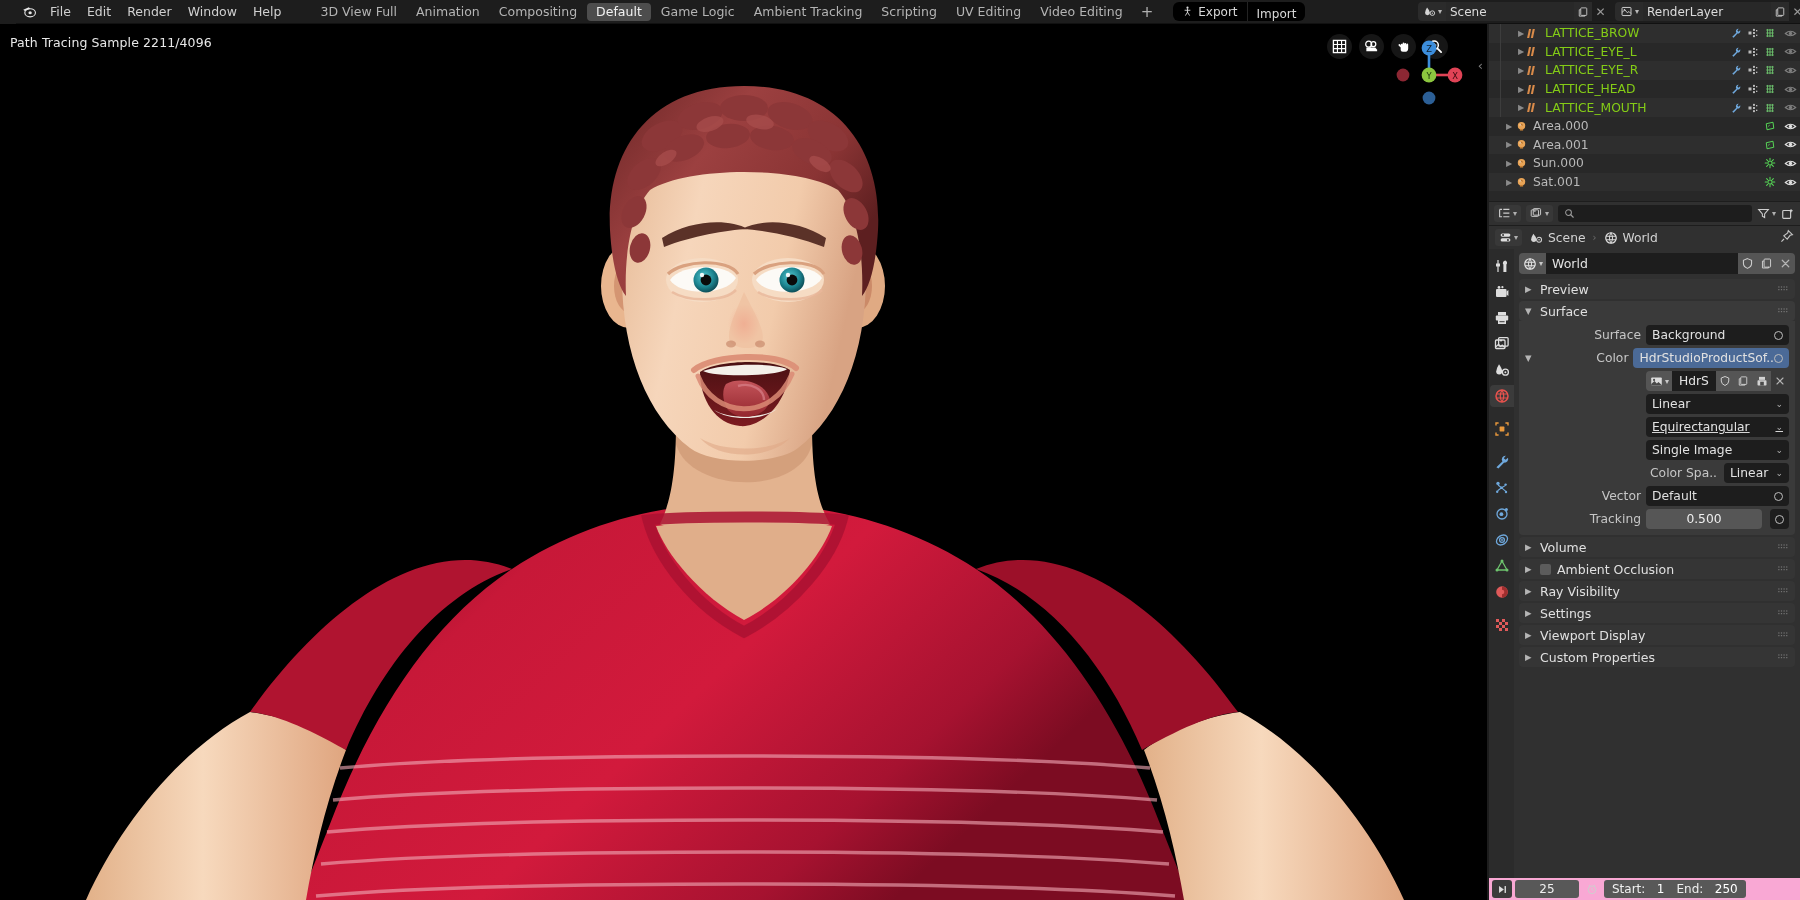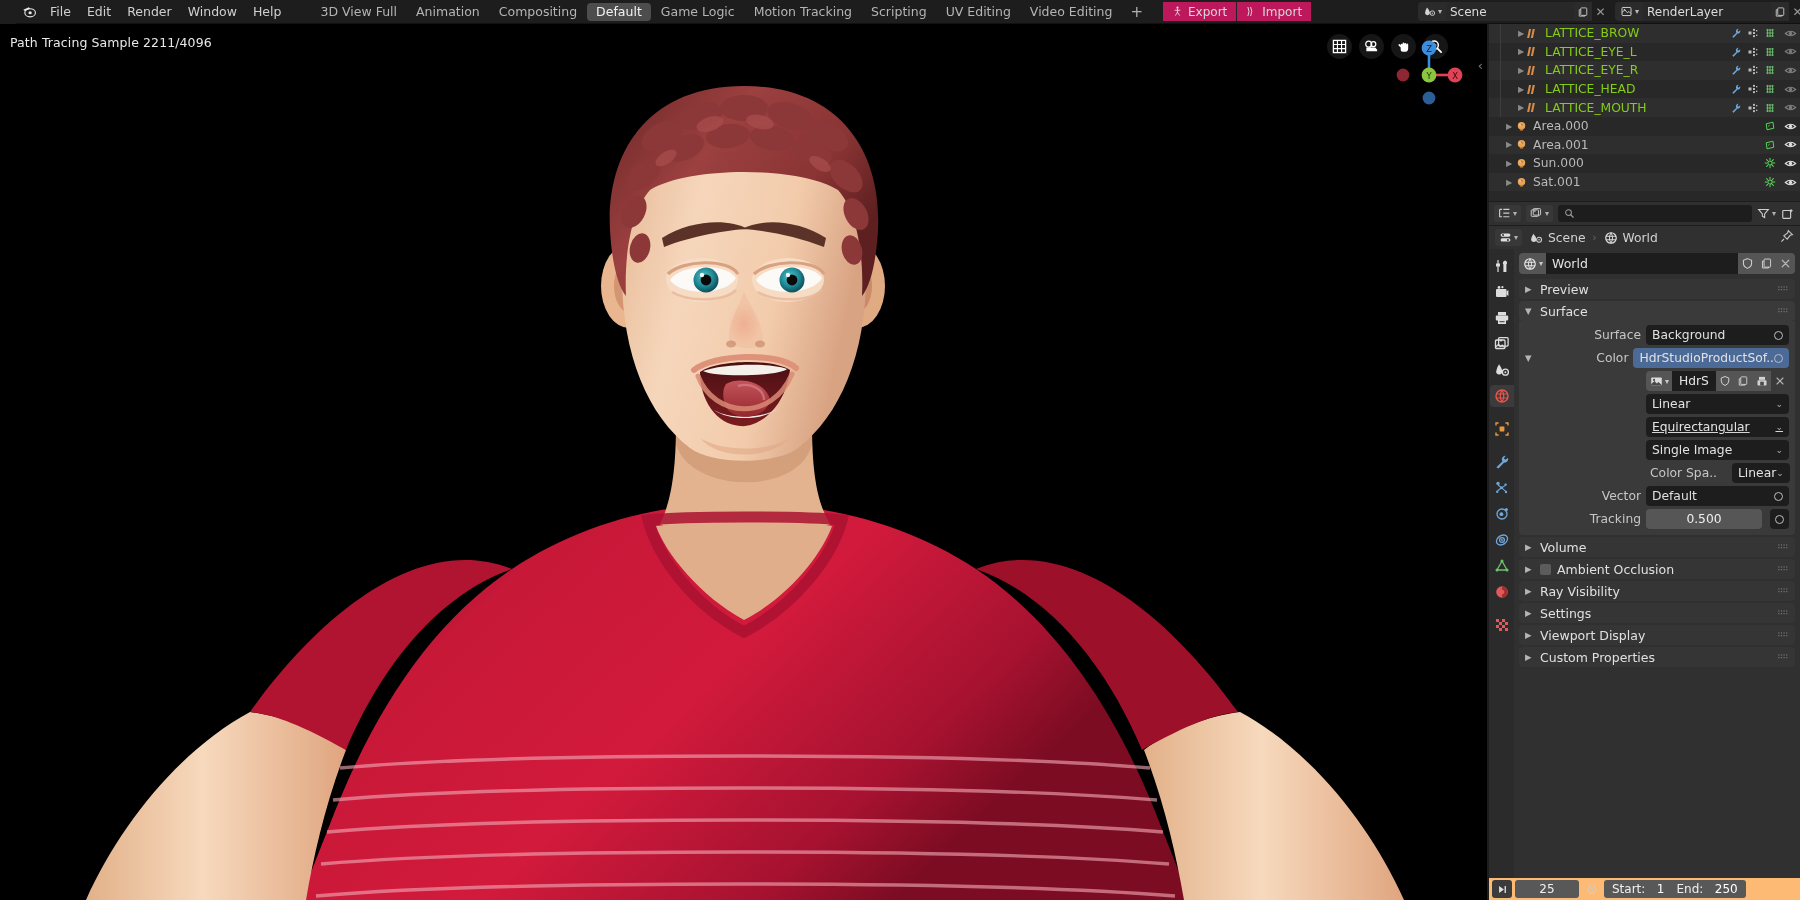--- a/index.html
+++ b/index.html
@@ -27,27 +27,27 @@
   .ws-gap { width:22px; }
   .ws-tab {
     height:18px; padding:0 9px; display:flex; align-items:center;
     color:#b4b4b4; font-size:12.5px; border-radius:4px; margin-right:1px;
     cursor:default; white-space:nowrap;
   }
   .ws-tab.active { background:#4d4d4d; color:#f2f2f2; }
   .ws-plus { color:#b0b0b0; font-size:15px; padding:0 8px; display:flex; align-items:center; height:22px; }
   .topbar-grp {
     display:flex; align-items:center; height:19px; margin-left:12px;
-    background:#be185d; border-radius:0; overflow:hidden;
+    background:#000000; border-radius:6px; overflow:hidden;
   }
   .topbar-grp .tb-btn {
     display:flex; align-items:center; gap:5px; height:19px; padding:0 9px;
     color:#d8d8d8; font-size:12px; border-right:1px solid #232323;
   }
-  .topbar-grp .tb-btn:last-child { border-right:none; }
+  .topbar-grp .tb-btn:last-child { border-right:none;flex-direction:column; }
   .spacer { flex:1; }
 
   .scene-field {
     display:flex; align-items:center; height:19px; margin-right:6px;
   }
   .id-icon-btn {
     display:flex; align-items:center; gap:2px; height:19px; padding:0 4px 0 5px;
     background:#2b2b2b; border-radius:4px 0 0 4px; color:#c8c8c8;
   }
   .id-name {
@@ -222,30 +222,30 @@
   .img-name {
     height:20px; background:#1d1d1d; display:flex; align-items:center;
     padding:0 7px; color:#e2e2e2; font-size:12.3px; flex:1;
   }
   .img-sq {
     height:20px; width:19px; display:flex; align-items:center; justify-content:center;
     background:#555; color:#cfcfcf;
   }
   .img-sq.last { border-radius:0 4px 4px 0; background:transparent; }
   .img-sq svg { width:12px; height:12px; }
-  .cs-row { display:flex; align-items:center; height:20px; margin-bottom:3px; gap:8px; }
+  .cs-row { display:flex; align-items:center; height:20px; margin-bottom:3px; gap:0; }
   .cs-lbl {
     height:20px; display:flex; align-items:center; justify-content:flex-end;
     padding-right:7px; color:#c6c6c6; font-size:12.3px; flex:0 0 100px;
   }
 
   
   .timeline {
     position:absolute; left:1489px; top:878px; width:311px; height:22px;
-    background:#fdba74; display:flex; align-items:center; padding:0 3px; gap:3px;
+    background:#f9a8d4; display:flex; align-items:center; padding:0 3px; gap:3px;
   }
   .tl-btn {
     height:18px; width:20px; display:flex; align-items:center; justify-content:center;
     background:#3b3b3b; border-radius:3px; color:#d8d8d8;
   }
   .tl-btn svg { width:11px; height:11px; }
   .tl-num {
     height:18px; background:#585858; border-radius:3px; min-width:64px;
     display:flex; align-items:center; justify-content:center; color:#f0f0f0; font-size:12px;
   }
@@ -277,21 +277,21 @@
         <div class="menu-item">Window</div>
         <div class="menu-item">Help</div>
       </div>
     <div class="ws-gap"></div>
     <div id="workspaces" style="display:flex;align-items:center;">
         <div class="ws-tab">3D View Full</div>
         <div class="ws-tab">Animation</div>
         <div class="ws-tab">Compositing</div>
         <div class="ws-tab active">Default</div>
         <div class="ws-tab">Game Logic</div>
-        <div class="ws-tab">Motion Tracking</div>
+        <div class="ws-tab">Ambient Tracking</div>
         <div class="ws-tab">Scripting</div>
         <div class="ws-tab">UV Editing</div>
         <div class="ws-tab">Video Editing</div>
       </div>
     <div class="ws-plus">+</div>
     <div class="topbar-grp">
       <div class="tb-btn">
         <svg width="11" height="11" viewBox="0 0 16 16">
             <circle cx="8" cy="2.4" r="1.6" fill="#ddd"></circle>
             <path d="M8 4.3 L8 9 M8 9 L5.2 13.5 M8 9 L10.8 13.5 M4.4 6.2 L11.6 6.2" stroke="#ddd" stroke-width="1.3" fill="none" stroke-linecap="round"></path>

